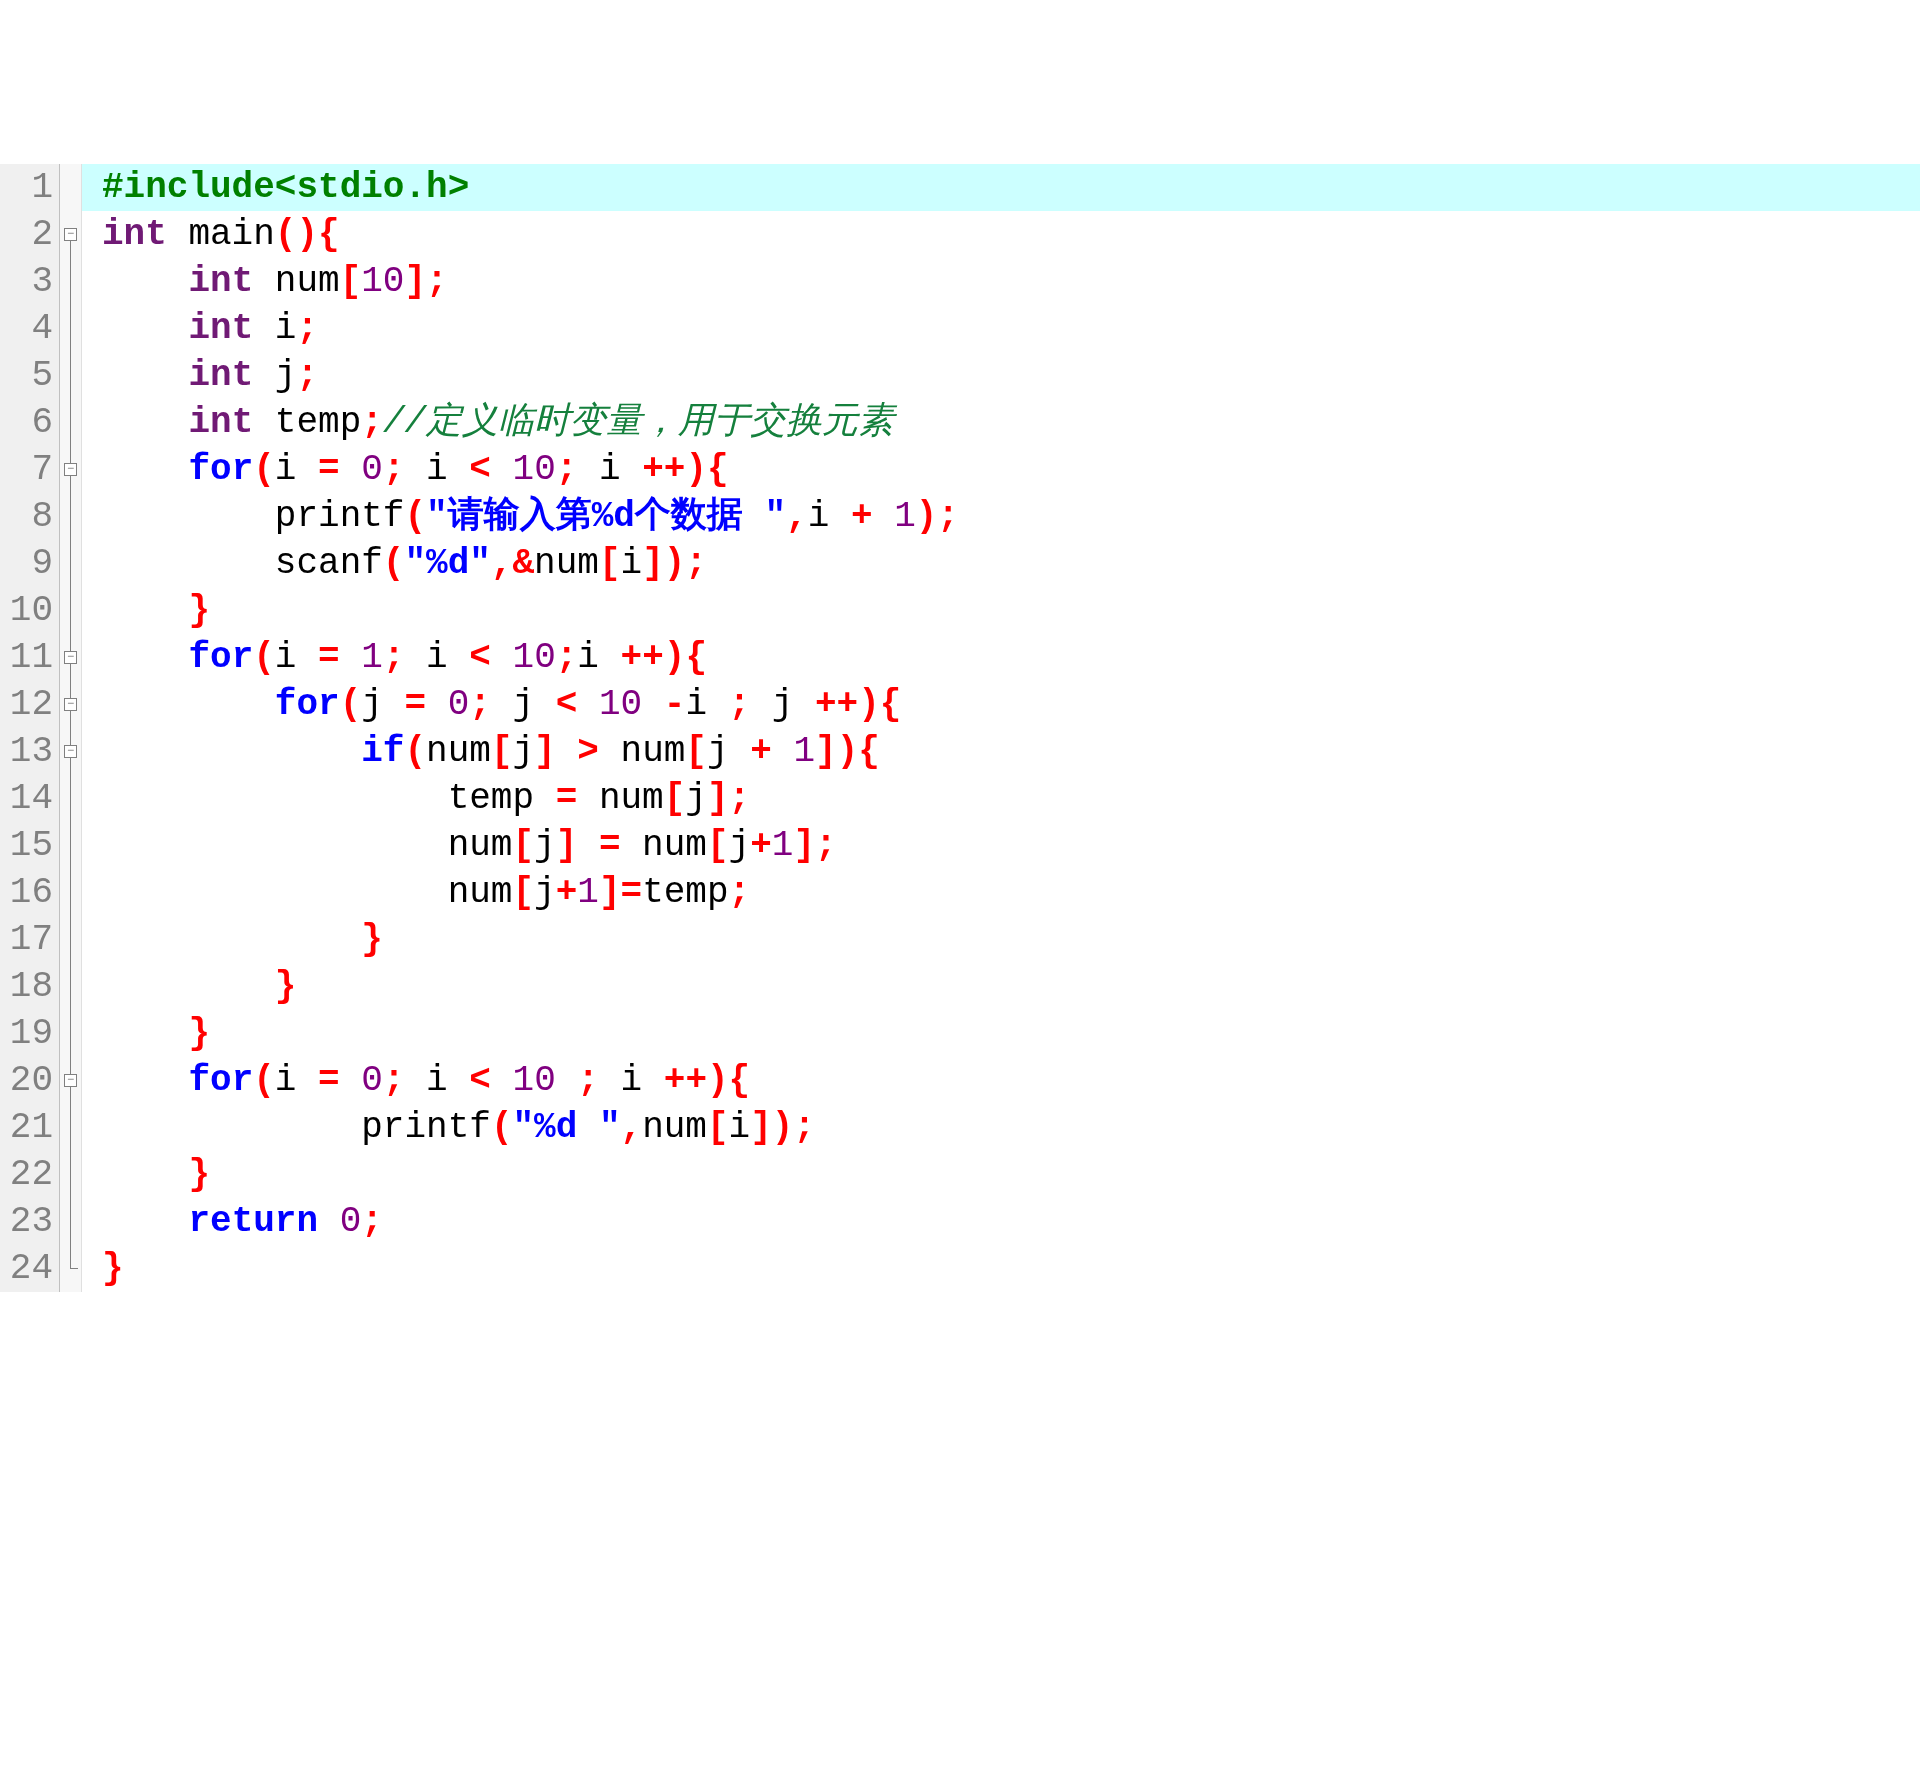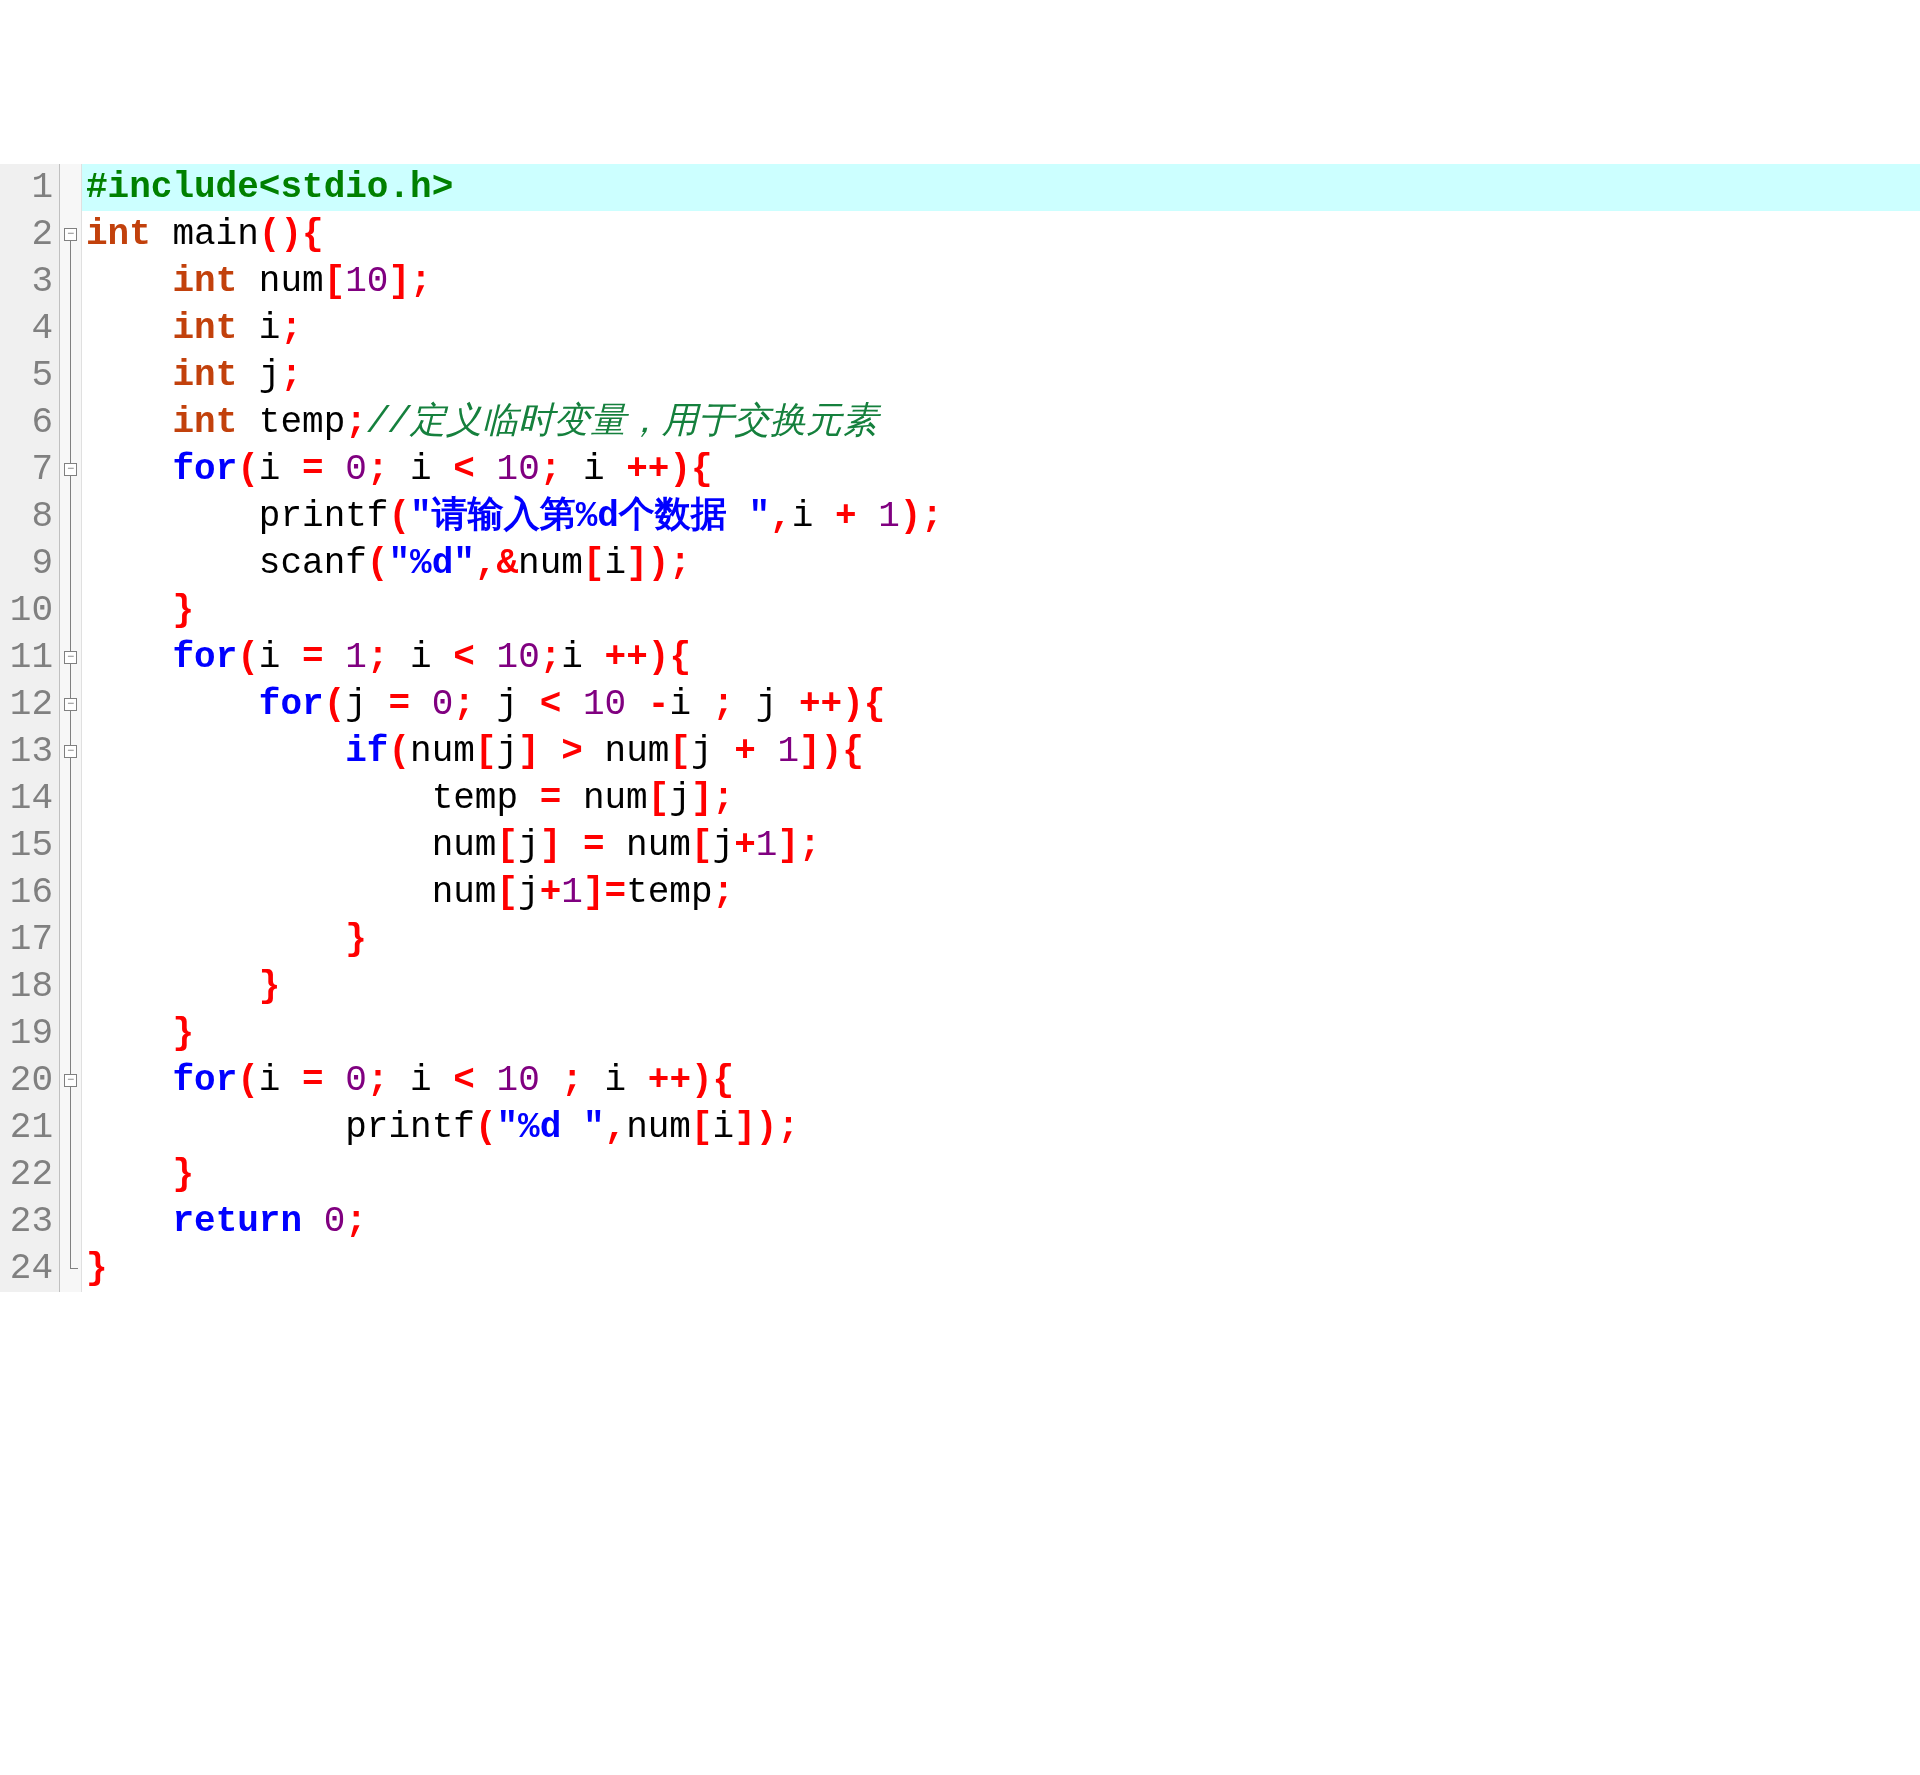--- a/index.html
+++ b/index.html
@@ -60,25 +60,25 @@
   .fold .corner {
     position: absolute;
     left: 10px;
     bottom: 23px;
     width: 8px;
     height: 1px;
     background: #808080;
   }
   .code {
     flex: 1;
-    padding-left: 4px;
+    padding-left: 20px;
   }
   .hl-line .code { background: #ccffff; }
   .kw { color: #0000ff; font-weight: bold; text-align: right; }
-  .type { color: #c2410c; font-weight: bold; }
+  .type { color: #701a75; font-weight: bold; }
   .pp { color: #008000; font-weight: bold; }
   .num { color: #800080; }
   .str { color: #0000ff; font-weight: bold; }
   .op { color: #ff0000; font-weight: bold; }
   .br { color: #ff0000; font-weight: bold; }
   .punc { color: #ff0000; font-weight: bold; }
   .id { color: #000000; }
   .cmt { color: #15803d; font-style: italic; }
 </style>
 </head>

